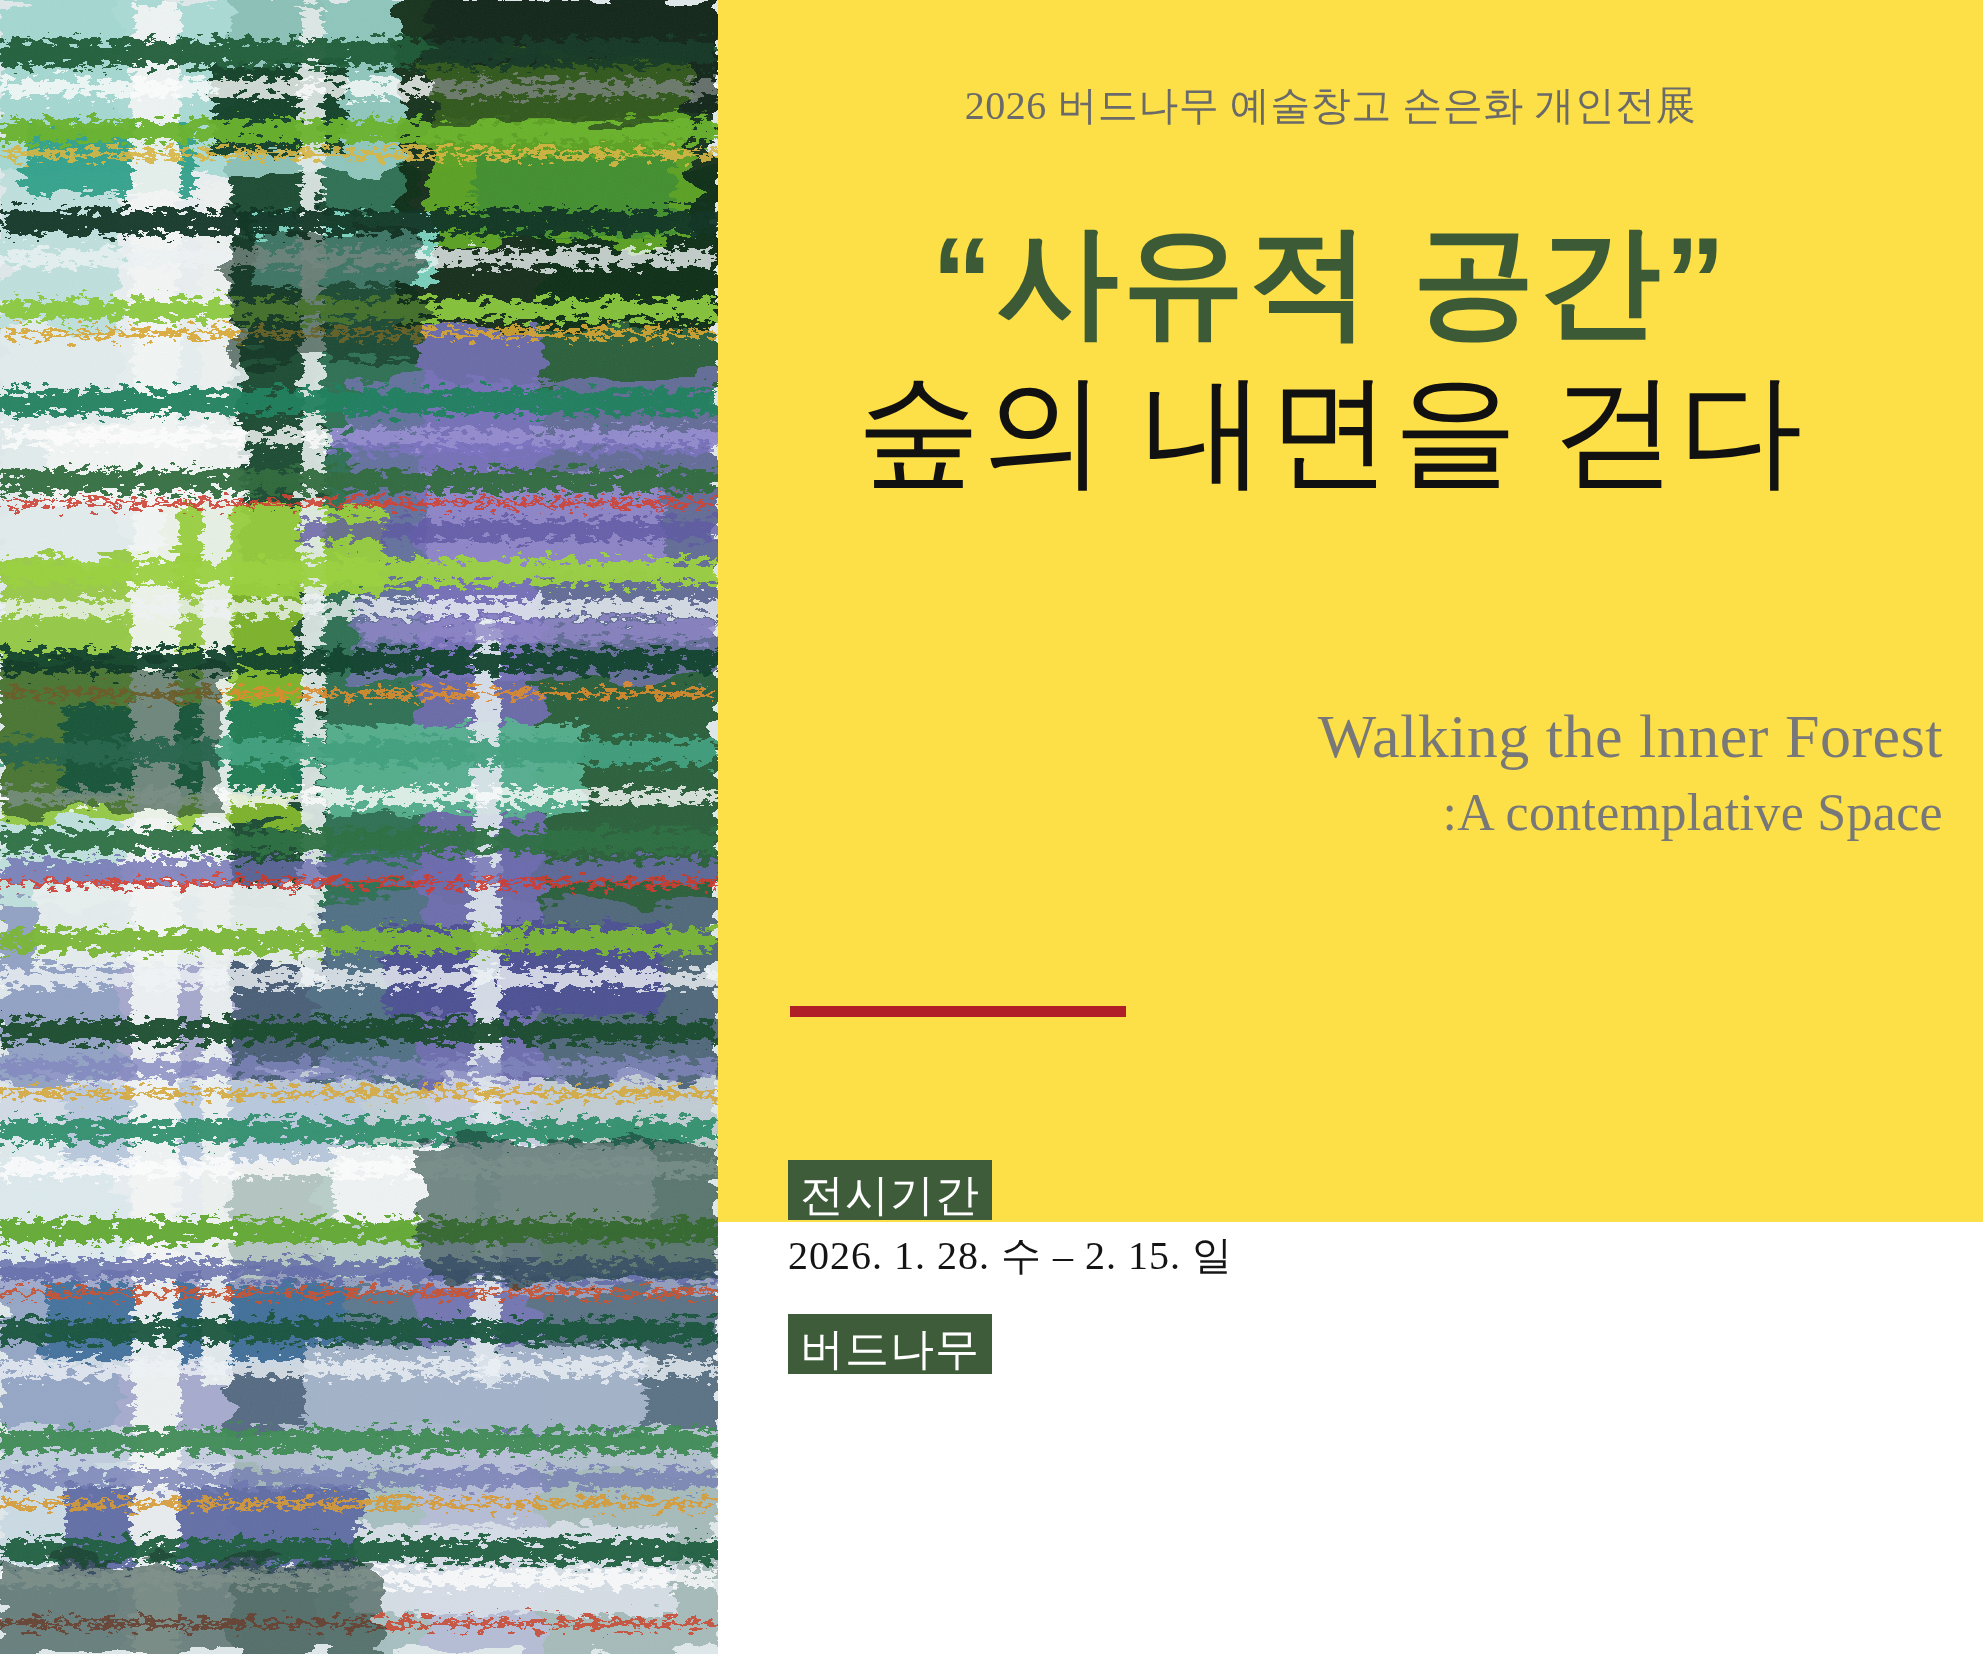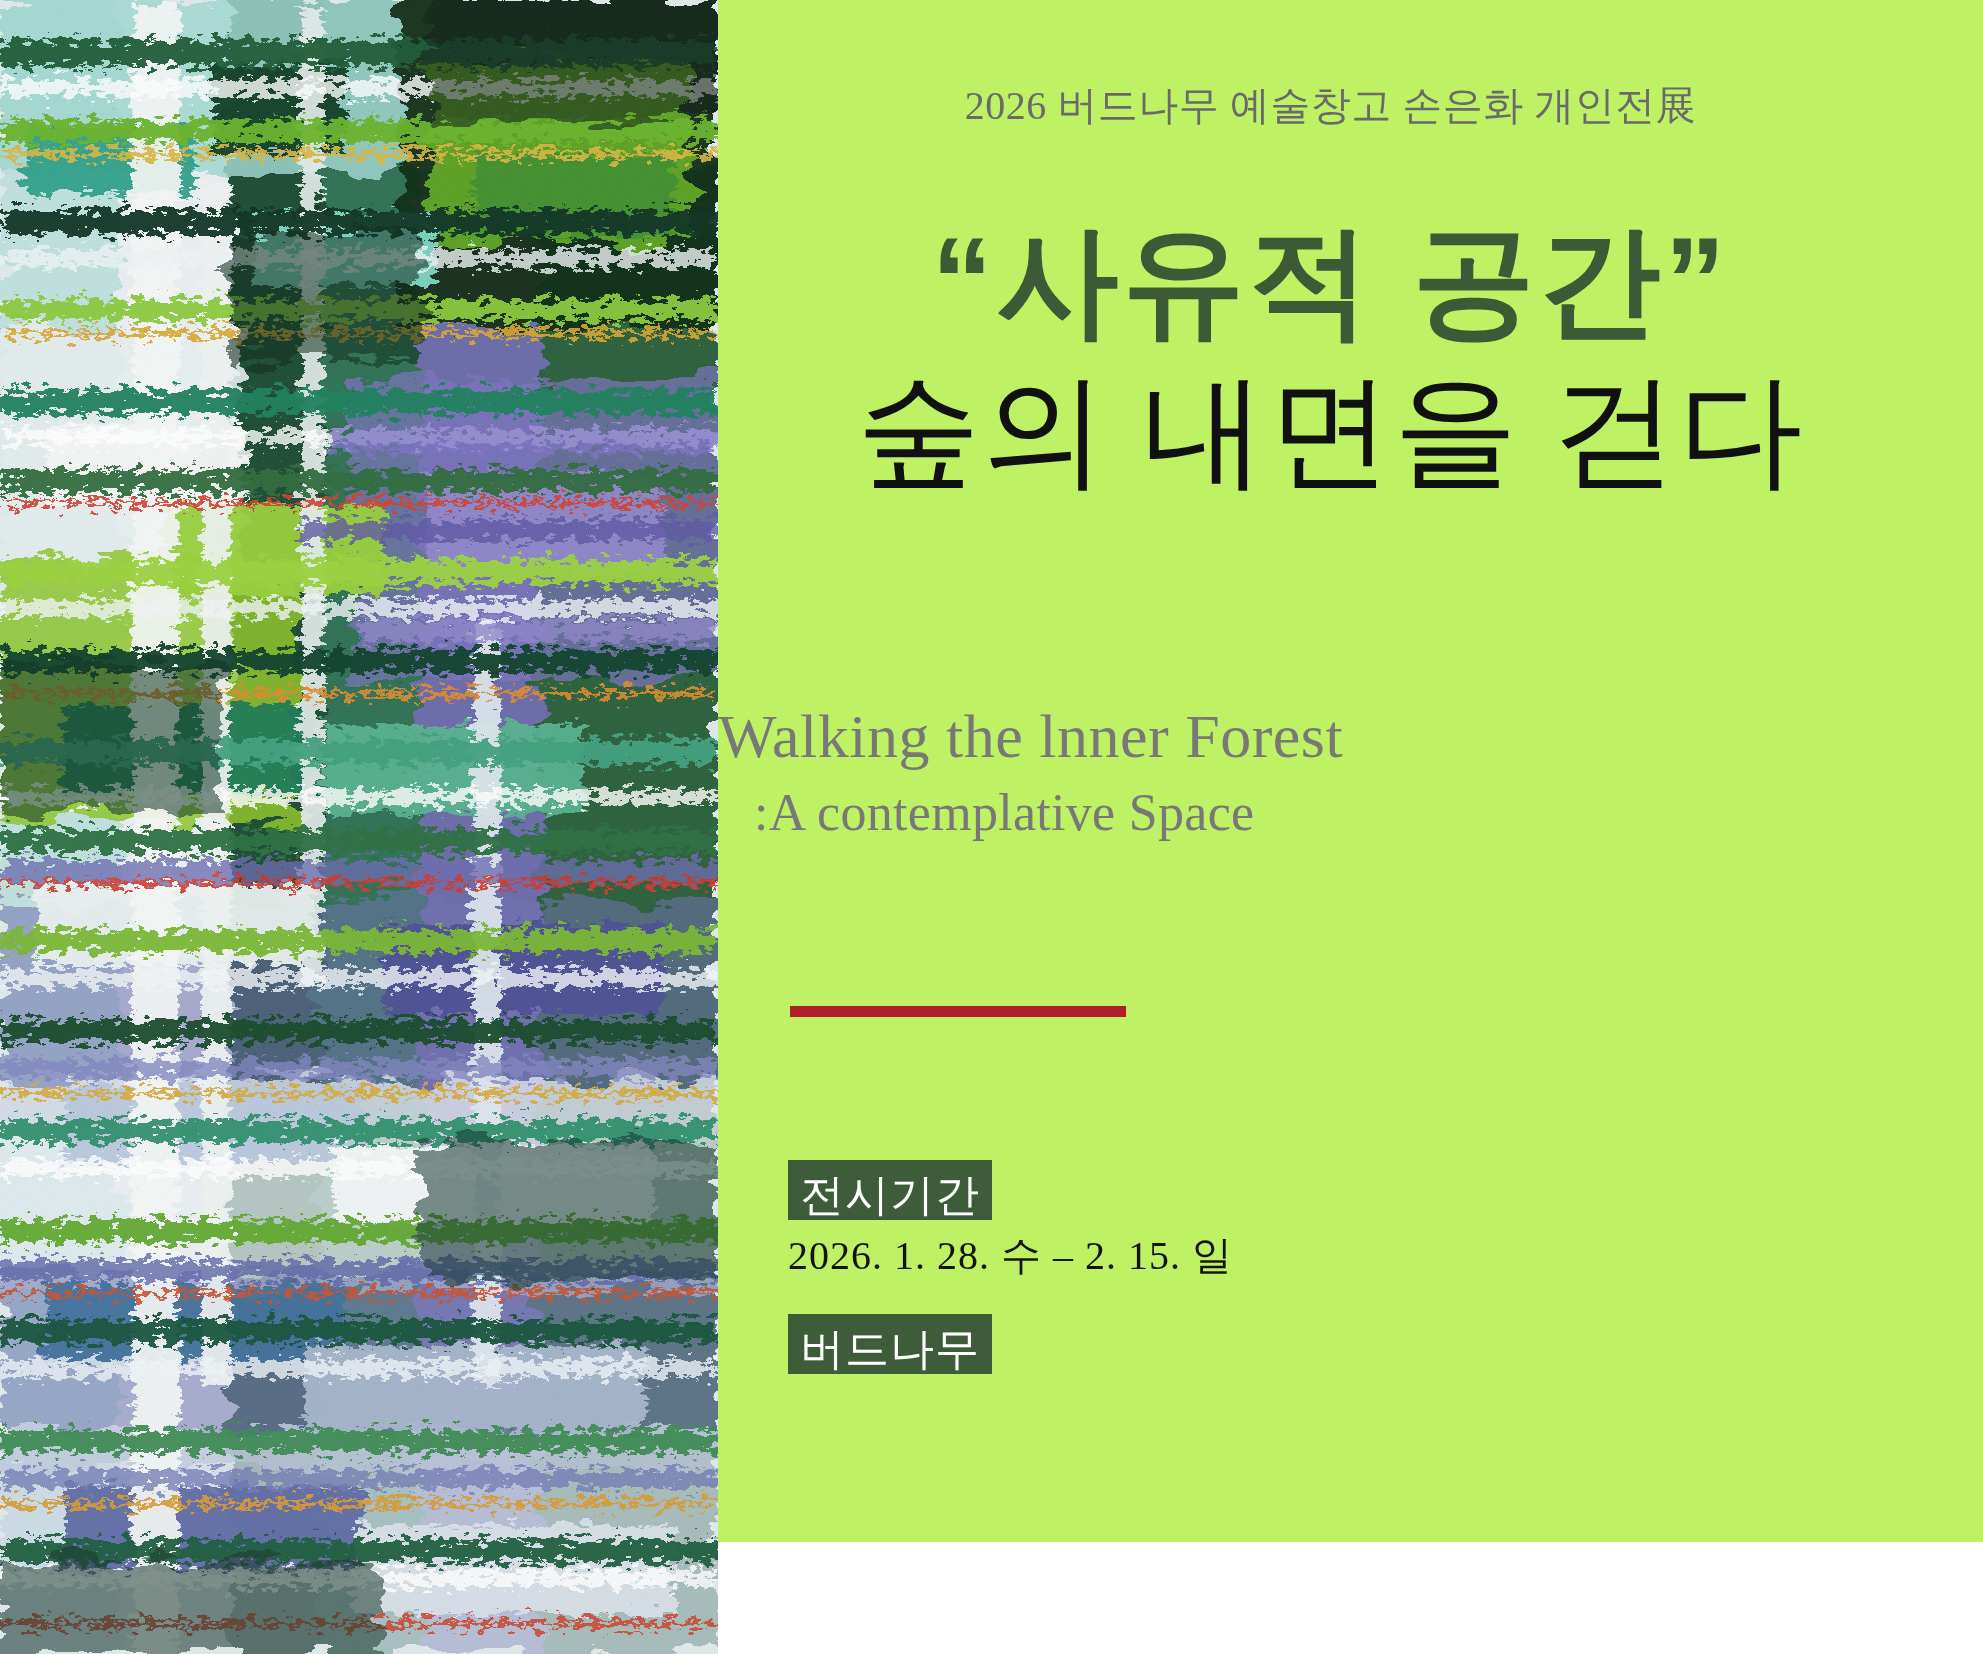--- a/index.html
+++ b/index.html
@@ -33,22 +33,22 @@
   .artwork-panel svg {
     display: block;
     width: 718px;
     height: 1654px;
   }
 
   
   .text-panel {
     position: relative;
     flex: 1 1 auto;
-    height: 1542px;
-    background: #bef264;
+    height: 1222px;
+    background: #fde047;
   }
 
   .eyebrow {
     position: absolute;
     top: 78px;
     left: 0;
     right: 40px;
     text-align: center;
     font-size: 40px;
     letter-spacing: 0.5px;
@@ -79,21 +79,21 @@
     color: #111111;
     letter-spacing: 2px;
     font-family: "Liberation Serif", "DejaVu Serif", serif;
   }
 
   .subtitle-block {
     position: absolute;
     top: 700px;
     left: 0;
     right: 40px;
-    text-align: left;
+    text-align: right;
     color: #787878;
     font-family: "Liberation Serif", "DejaVu Serif", serif;
   }
   .subtitle-en-1 {
     font-size: 62px;
     line-height: 1.18;
     letter-spacing: 0.5px;
   }
   .subtitle-en-2 {
     font-size: 52px;

